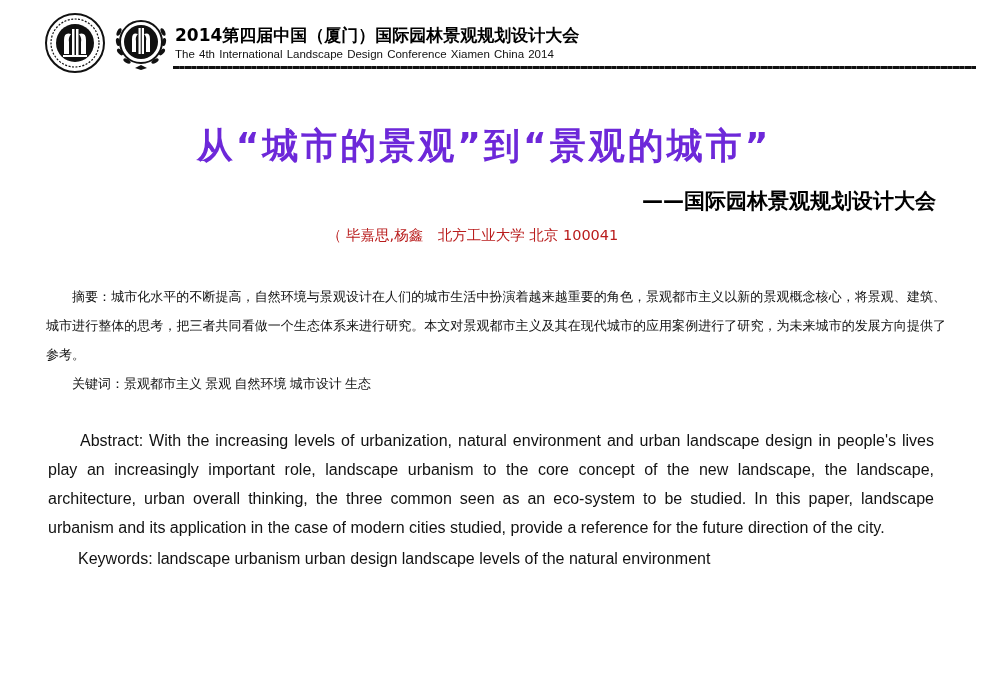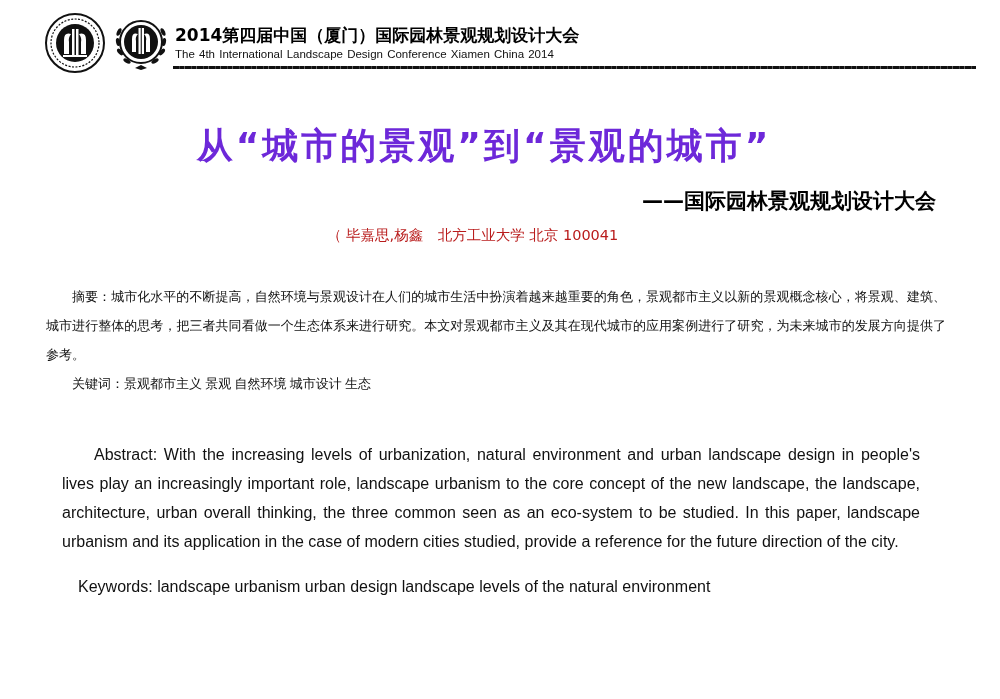--- a/index.html
+++ b/index.html
@@ -43,21 +43,21 @@
     text-align: justify;
   }
   .cn-abstract .para { text-indent: 2em; margin: 0; }
   .cn-abstract .kw { text-indent: 2em; margin: 0; font-family: Liberation Serif, serif; }
   .en-abstract {
     position: absolute; left: 46px; top: 424px; width: 890px;
     font-family: "Liberation Sans", sans-serif;
     font-size: 16px; line-height: 29px; color: #111;
     text-align: justify;
   }
-  .en-abstract .para { text-indent: 2em; margin: 16px; }
+  .en-abstract .para { text-indent: 2em; margin: 2px; }
   .en-abstract .kw { text-indent: 2em; margin: 0; }
 </style>
 </head>
 <body>
 
 <div class="header">
   <svg class="logo logo1" viewBox="0 0 62 62">
     <circle cx="31" cy="31" r="29" fill="none" stroke="#111" stroke-width="2"></circle>
     <circle cx="31" cy="31" r="24" fill="none" stroke="#111" stroke-width="1.2" stroke-dasharray="2 1.5"></circle>
     <circle cx="31" cy="31" r="19" fill="#111"></circle>

